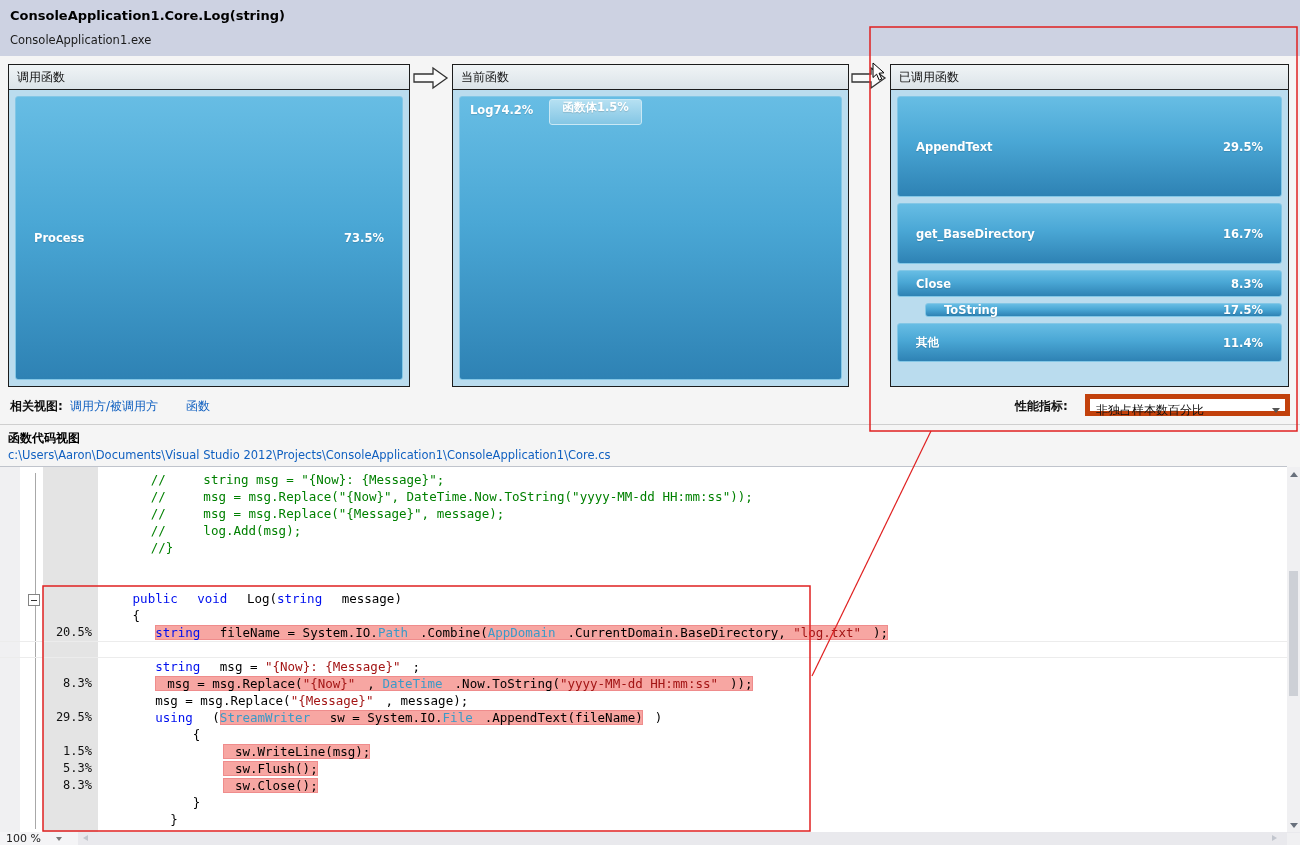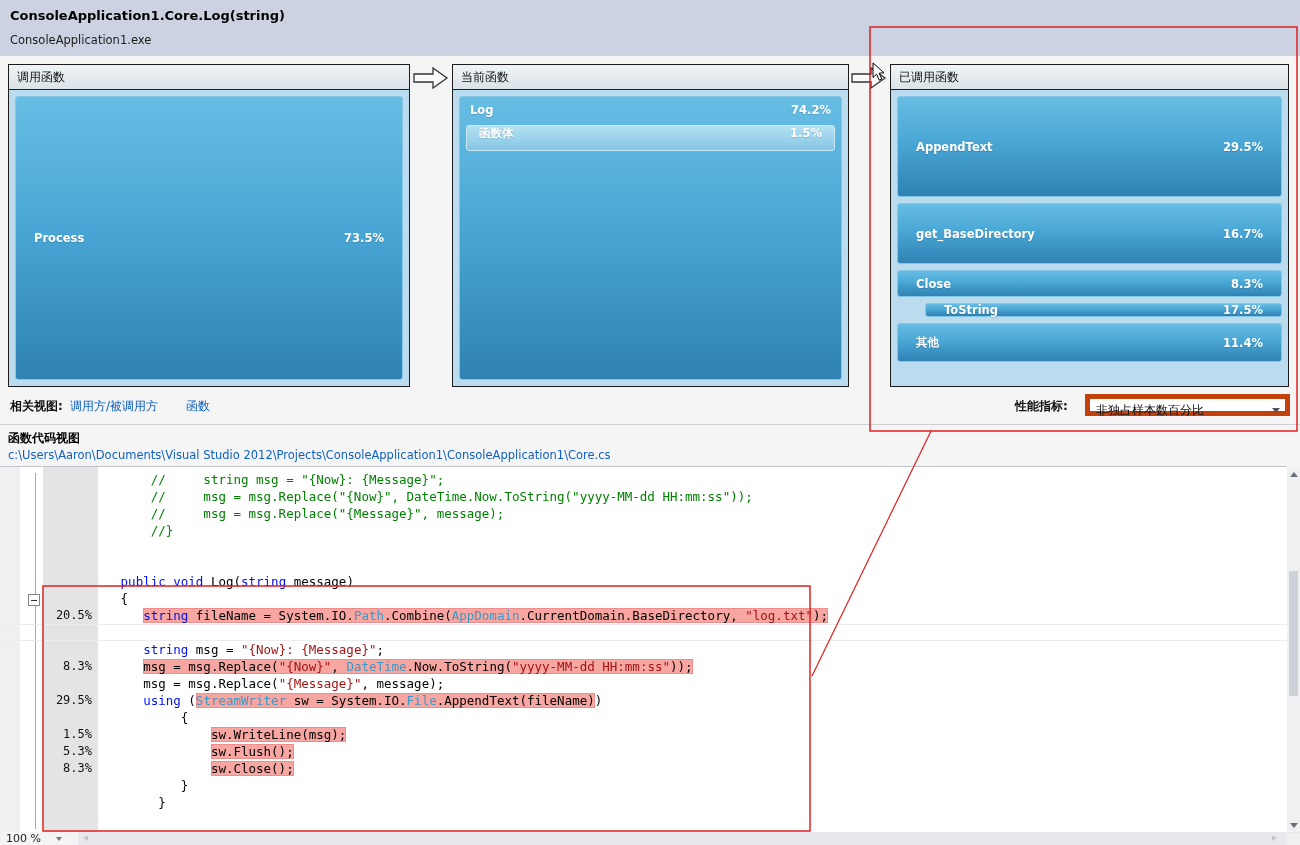--- a/index.html
+++ b/index.html
@@ -18,21 +18,21 @@
   .panel-body { flex:1; padding:6px; display:flex; flex-direction:column; }
   .p-callers { left:8px;   width:402px; }
   .p-current { left:452px; width:397px; }
   .p-callees { left:890px; width:399px; }
 
   .blue-box { background:linear-gradient(180deg,#67bde4 0%,#4aa7d5 45%,#2e82b4 100%); border:1px solid #83c7e6; border-radius:3px; color:#fff; }
   .fill-box { flex:1; display:flex; align-items:center; justify-content:space-between; padding:8px 18px;text-align:right; }
   .box-label { font-size:11.5px; font-weight:600; text-shadow:0 1px 1px rgba(0,0,0,.15); }
   .box-value { font-size:11.5px; font-weight:600; text-shadow:0 1px 1px rgba(0,0,0,.15); }
 
-  .log-box { flex:1; display:flex; flex-direction:column; }
+  .log-box { flex:1; display:flex; flex-direction:row; }
   .log-row { height:26px; display:flex; align-items:center; justify-content:space-between; padding:0 10px; }
   .sub-box { height:26px; margin:2px 6px; background:linear-gradient(180deg,#b5e0f2,#84c6e4); border:1px solid #c9e8f5; border-radius:3px; display:flex; align-items:flex-start; justify-content:space-between; padding:0 12px; color:#fff; }
 
   .callee-box { display:flex; align-items:center; justify-content:space-between; padding:0 18px; margin-bottom:6px; flex:0 0 auto; }
 
   .flow-arrow { position:absolute; top:65px; }
 
   
   .views-row { position:absolute; left:0; top:394px; width:1140px; height:24px; font-size:12px; }
   .views-label { position:absolute; left:10px; top:4px; color:#111; font-weight:600; }
@@ -59,21 +59,21 @@
 
   .code-lines { position:absolute; left:0; top:4px; width:1287px; font-family:"DejaVu Sans Mono","Liberation Mono",monospace; font-size:12.5px; line-height:17px; }
   .code-line { height:17px; display:flex; white-space:pre; }
   .code-line.sep { border-top:1px solid #ececec; border-bottom:1px solid #ececec; height:17px; }
   .pct-cell { flex:0 0 98px; text-align:right; padding-right:6px; color:#111; font-size:12px; }
   .code-text { flex:1; }
   .tok-kw { color:#0010ee; }
   .tok-type { color:#3a9ac8; }
   .tok-str { color:#a31515; }
   .tok-com { color:#008000; }
-  .tok-plain { color:#000; }
+  .tok-plain { color:#000;padding-left:12px; }
   .hl { background:#f7a6a2; box-shadow:0 0 0 1px #ef8c8c inset; }
 
   
   .v-scroll { position:absolute; left:1287px; top:467px; width:13px; height:366px; background:#f0f0f2; }
   .v-thumb { position:absolute; left:2px; top:104px; width:9px; height:125px; background:#cdd0d6; }
   .arr { position:absolute; width:0; height:0; }
   .arr-up { left:3px; top:5px; border-left:4px solid transparent; border-right:4px solid transparent; border-bottom:5px solid #68707c; }
   .arr-down { left:3px; bottom:5px; border-left:4px solid transparent; border-right:4px solid transparent; border-top:5px solid #68707c; }
 
   .bottom-bar { position:absolute; left:0; top:832px; width:1300px; height:17px; background:#e9e9ed; }
@@ -175,20 +175,21 @@
 
   <div class="code-view">
     <div class="outline-strip"></div>
     <div class="outline-line"></div>
     <div class="gutter-bg"></div>
     <div class="collapse-box"></div>
     <div class="code-lines" id="code-lines">
         <div class="code-line"><span class="pct-cell"></span><span class="code-text"><span class="tok-com">       //     string msg = "{Now}: {Message}";</span></span></div>
         <div class="code-line"><span class="pct-cell"></span><span class="code-text"><span class="tok-com">       //     msg = msg.Replace("{Now}", DateTime.Now.ToString("yyyy-MM-dd HH:mm:ss"));</span></span></div>
         <div class="code-line"><span class="pct-cell"></span><span class="code-text"><span class="tok-com">       //     msg = msg.Replace("{Message}", message);</span></span></div>
+        <div class="code-line"><span class="pct-cell"></span><span class="code-text"><span class="tok-com">       //     log.Add(msg);</span></span></div>
         <div class="code-line"><span class="pct-cell"></span><span class="code-text"><span class="tok-com">       //}</span></span></div>
         <div class="code-line"><span class="pct-cell"></span><span class="code-text"></span></div>
         <div class="code-line"><span class="pct-cell"></span><span class="code-text"></span></div>
         <div class="code-line"><span class="pct-cell"></span><span class="code-text"><span class="tok-plain">   </span><span class="tok-kw">public</span><span class="tok-plain"> </span><span class="tok-kw">void</span><span class="tok-plain"> Log(</span><span class="tok-kw">string</span><span class="tok-plain"> message)</span></span></div>
         <div class="code-line"><span class="pct-cell"></span><span class="code-text"><span class="tok-plain">   {</span></span></div>
         <div class="code-line"><span class="pct-cell">20.5%</span><span class="code-text"><span class="tok-plain">      </span><span class="hl"><span class="tok-kw">string</span><span class="tok-plain"> fileName = System.IO.</span><span class="tok-type">Path</span><span class="tok-plain">.Combine(</span><span class="tok-type">AppDomain</span><span class="tok-plain">.CurrentDomain.BaseDirectory, </span><span class="tok-str">"log.txt"</span><span class="tok-plain">);</span></span></span></div>
         <div class="code-line sep"><span class="pct-cell"></span><span class="code-text"></span></div>
         <div class="code-line"><span class="pct-cell"></span><span class="code-text"><span class="tok-plain">      </span><span class="tok-kw">string</span><span class="tok-plain"> msg = </span><span class="tok-str">"{Now}: {Message}"</span><span class="tok-plain">;</span></span></div>
         <div class="code-line"><span class="pct-cell">8.3%</span><span class="code-text"><span class="tok-plain">      </span><span class="hl"><span class="tok-plain">msg = msg.Replace(</span><span class="tok-str">"{Now}"</span><span class="tok-plain">, </span><span class="tok-type">DateTime</span><span class="tok-plain">.Now.ToString(</span><span class="tok-str">"yyyy-MM-dd HH:mm:ss"</span><span class="tok-plain">));</span></span></span></div>
         <div class="code-line"><span class="pct-cell"></span><span class="code-text"><span class="tok-plain">      msg = msg.Replace(</span><span class="tok-str">"{Message}"</span><span class="tok-plain">, message);</span></span></div>

